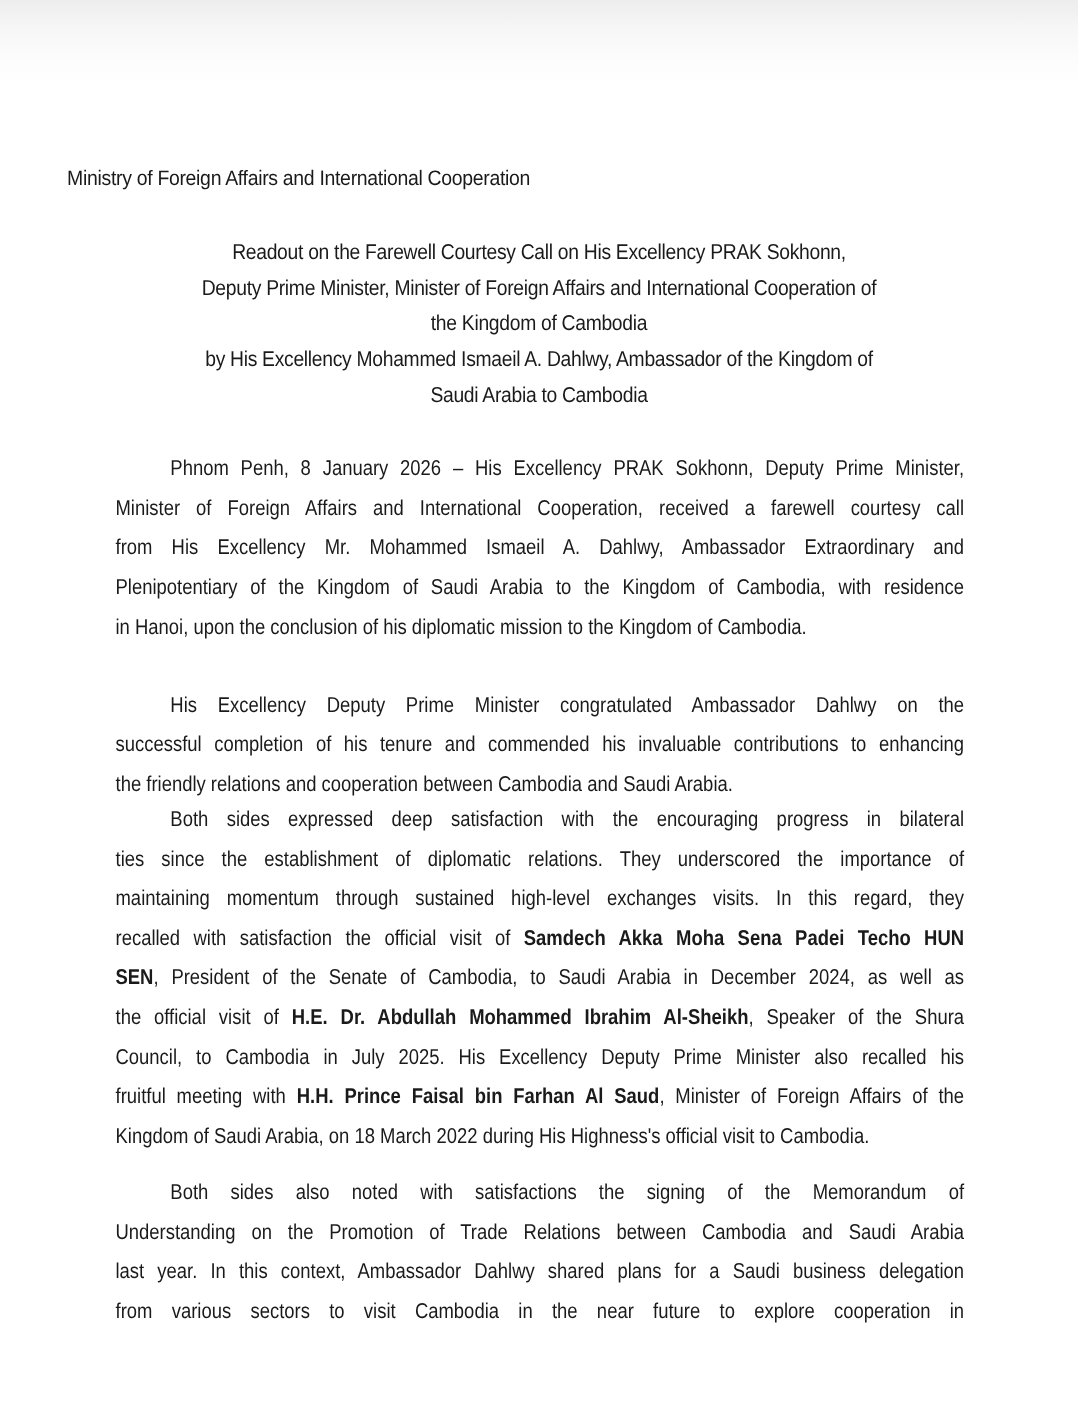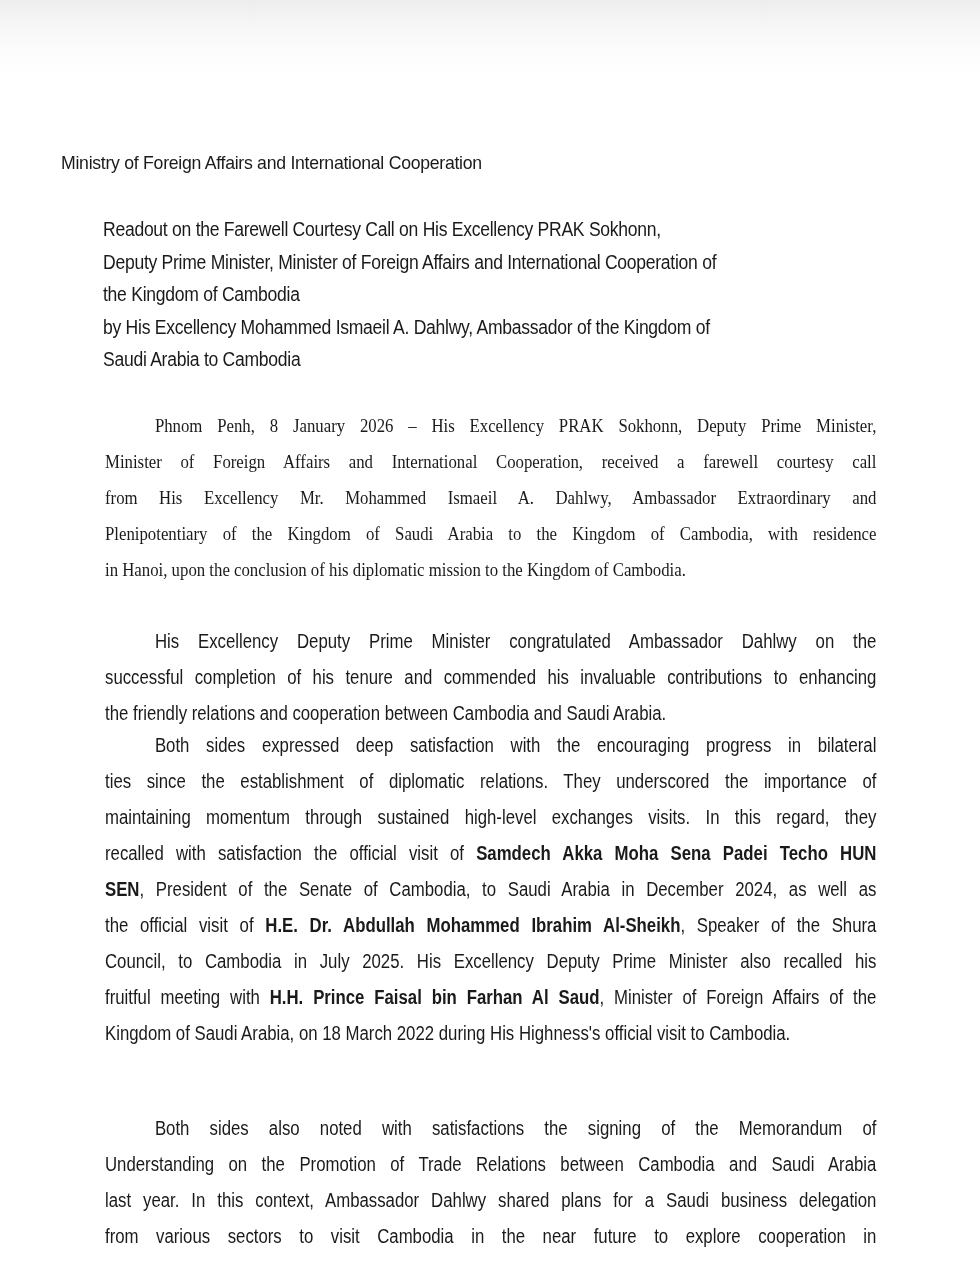--- a/index.html
+++ b/index.html
@@ -34,21 +34,21 @@
       letter-spacing: -0.3px;
       white-space: nowrap;
       transform: scaleX(0.93);
       transform-origin: left top;
     }
     .title-block {
       position: absolute;
       left: 60px;
       width: 860px;
       top: 216px;
-      text-align: left;
+      text-align: center;
     }
     .title-line {
       height: 32.5px;
       line-height: 26px;
       font-size: 19.5px;
       white-space: nowrap;
       letter-spacing: -0.3px;
       transform: scaleX(0.9);
       transform-origin: center top;
     }
@@ -94,21 +94,21 @@
   <div class="ministry">Ministry of Foreign Affairs and International Cooperation</div>
 
   <div class="title-block">
     <div class="title-line">Readout on the Farewell Courtesy Call on His Excellency PRAK Sokhonn,</div>
     <div class="title-line">Deputy Prime Minister, Minister of Foreign Affairs and International Cooperation of</div>
     <div class="title-line">the Kingdom of Cambodia</div>
     <div class="title-line">by His Excellency Mohammed Ismaeil A. Dahlwy, Ambassador of the Kingdom of</div>
     <div class="title-line">Saudi Arabia to Cambodia</div>
   </div>
 
-  <div class="para" style="top:414px;font-family:Liberation Serif, serif;">
+  <div class="para" style="top:414px;">
       <div class="squeeze">
         <div class="line indent"><span class="inner"><span>Phnom Penh, 8 January 2026 – His Excellency PRAK Sokhonn, Deputy Prime Minister,</span></span></div>
         <div class="line"><span class="inner"><span>Minister of Foreign Affairs and International Cooperation, received a farewell courtesy call</span></span></div>
         <div class="line"><span class="inner"><span>from His Excellency Mr. Mohammed Ismaeil A. Dahlwy, Ambassador Extraordinary and</span></span></div>
         <div class="line"><span class="inner"><span>Plenipotentiary of the Kingdom of Saudi Arabia to the Kingdom of Cambodia, with residence</span></span></div>
         <div class="line last"><span class="inner"><span>in Hanoi, upon the conclusion of his diplomatic mission to the Kingdom of Cambodia.</span></span></div>
       </div>
     </div>
   <div class="para" style="top:609px;margin-top:20px;">
       <div class="squeeze">
@@ -123,21 +123,21 @@
         <div class="line"><span class="inner"><span>ties since the establishment of diplomatic relations. They underscored the importance of</span></span></div>
         <div class="line"><span class="inner"><span>maintaining momentum through sustained high-level exchanges visits. In this regard, they</span></span></div>
         <div class="line"><span class="inner"><span>recalled with satisfaction the official visit of </span><b>Samdech Akka Moha Sena Padei Techo HUN</b></span></div>
         <div class="line"><span class="inner"><b>SEN</b><span>, President of the Senate of Cambodia, to Saudi Arabia in December 2024, as well as</span></span></div>
         <div class="line"><span class="inner"><span>the official visit of </span><b>H.E. Dr. Abdullah Mohammed Ibrahim Al-Sheikh</b><span>, Speaker of the Shura</span></span></div>
         <div class="line"><span class="inner"><span>Council, to Cambodia in July 2025. His Excellency Deputy Prime Minister also recalled his</span></span></div>
         <div class="line"><span class="inner"><span>fruitful meeting with </span><b>H.H. Prince Faisal bin Farhan Al Saud</b><span>, Minister of Foreign Affairs of the</span></span></div>
         <div class="line last"><span class="inner"><span>Kingdom of Saudi Arabia, on 18 March 2022 during His Highness's official visit to Cambodia.</span></span></div>
       </div>
     </div>
-  <div class="para" style="top:1072px;margin-top:44px;">
+  <div class="para" style="top:1072px;">
       <div class="squeeze">
         <div class="line indent"><span class="inner"><span>Both sides also noted with satisfactions the signing of the Memorandum of</span></span></div>
         <div class="line"><span class="inner"><span>Understanding on the Promotion of Trade Relations between Cambodia and Saudi Arabia</span></span></div>
         <div class="line"><span class="inner"><span>last year. In this context, Ambassador Dahlwy shared plans for a Saudi business delegation</span></span></div>
         <div class="line"><span class="inner"><span>from various sectors to visit Cambodia in the near future to explore cooperation in</span></span></div>
       </div>
     </div>
 </div>
 
 </body></html>

